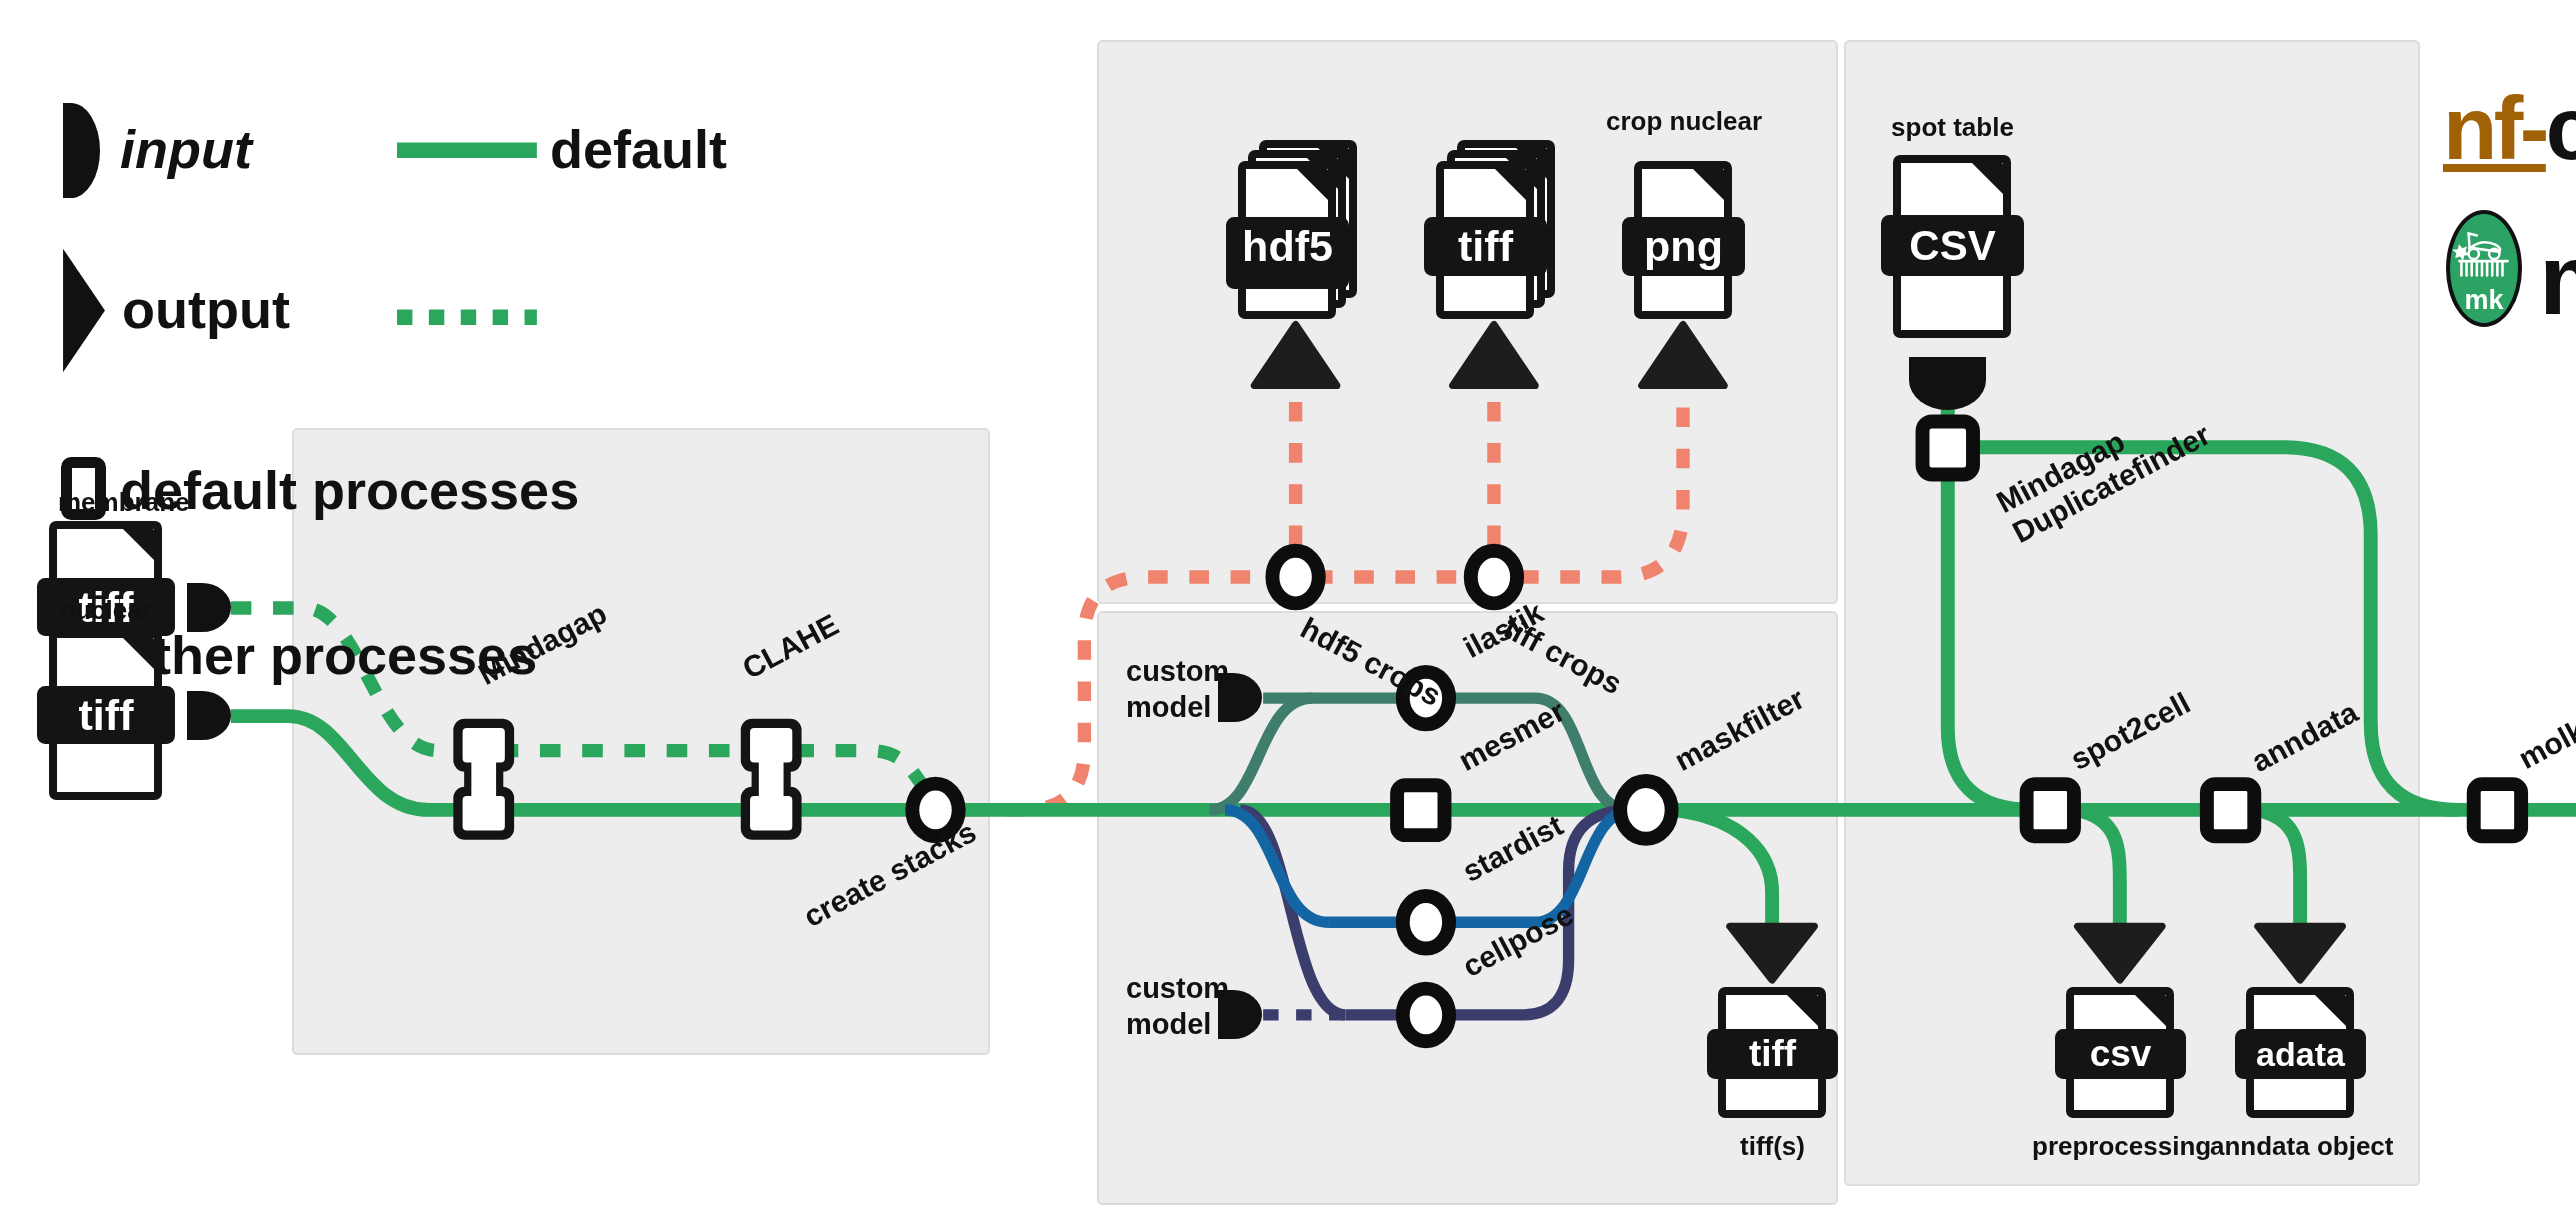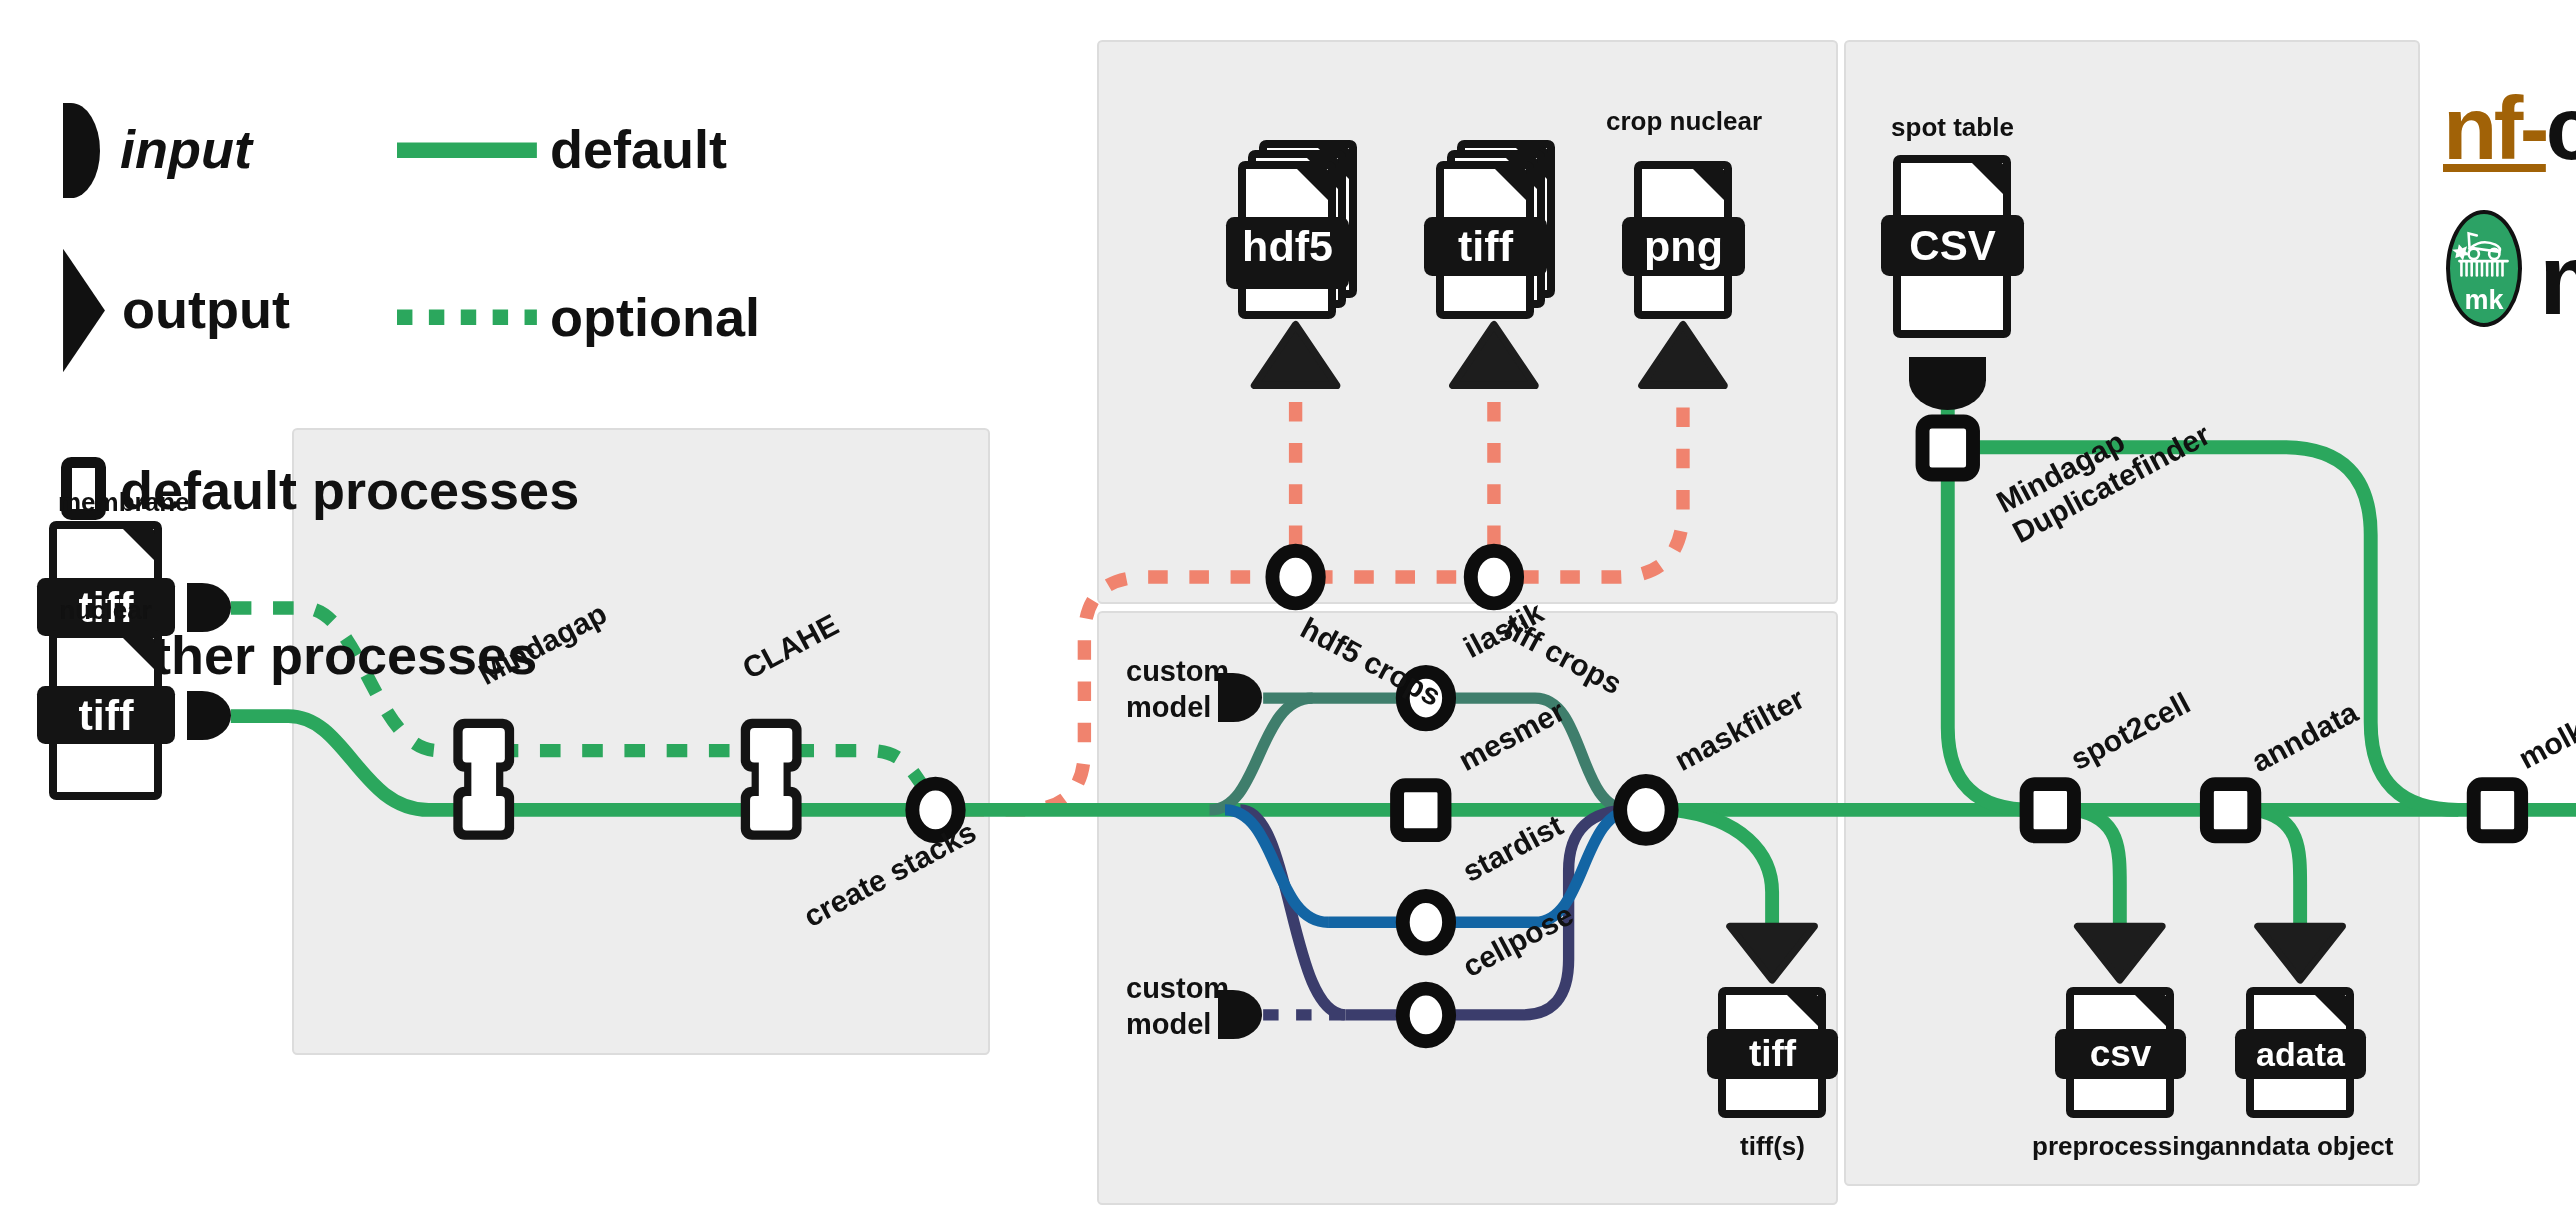--- a/index.html
+++ b/index.html
@@ -156,21 +156,20 @@
   <div class="lbl legtext" style="left:120px;top:624px;">other processes</div>
 
   <svg style="position:absolute;left:397px;top:142px;z-index:3;" width="144" height="16.5" viewBox="0 0 280 32">
     <line x1="0" y1="16" x2="272" y2="16" stroke="#2ba75d" stroke-width="30"></line>
   </svg>
   <div class="lbl legtext" style="left:550px;top:118px;">default</div>
 
   <svg style="position:absolute;left:397px;top:309px;z-index:3;" width="144" height="16.5" viewBox="0 0 280 32">
     <line x1="0" y1="16" x2="272" y2="16" stroke="#2ba75d" stroke-width="30" stroke-dasharray="30 32"></line>
   </svg>
-  <div class="lbl legtext" style="left:550px;top:286px;">optional</div>
 
   <div class="lbl caption" style="left:34px;top:487px;width:113px;margin-left:24px;">membrane</div>
   <div class="file">
     <div class="page" style="left:49px;top:521px;width:113px;height:170px;">
         <span class="ear"></span>
       </div>
     <div class="band" style="left:37px;top:578px;width:138px;height:58px;font-size:43px;line-height:58px;">tiff</div>
   </div>
   <div class="din right" style="left:187px;top:583px;width:44px;height:49px;"></div>
 

